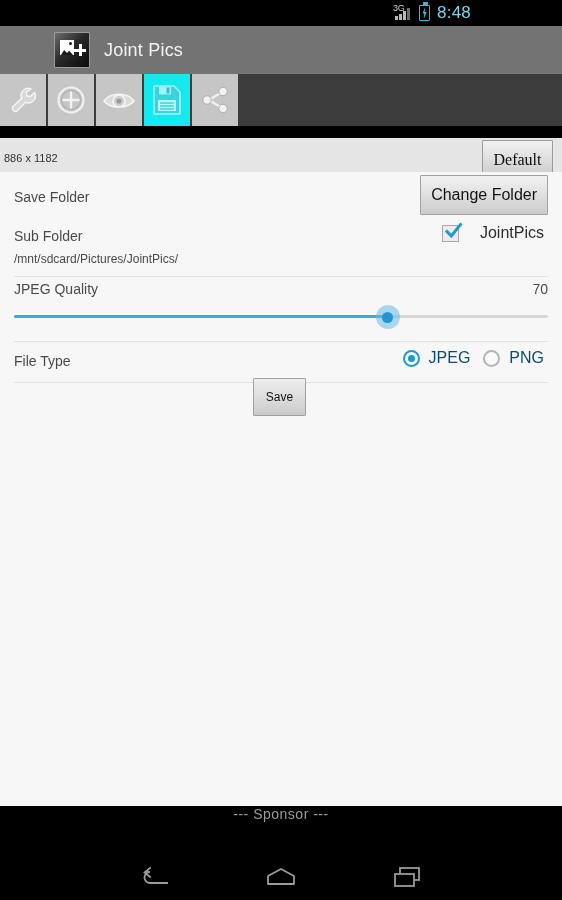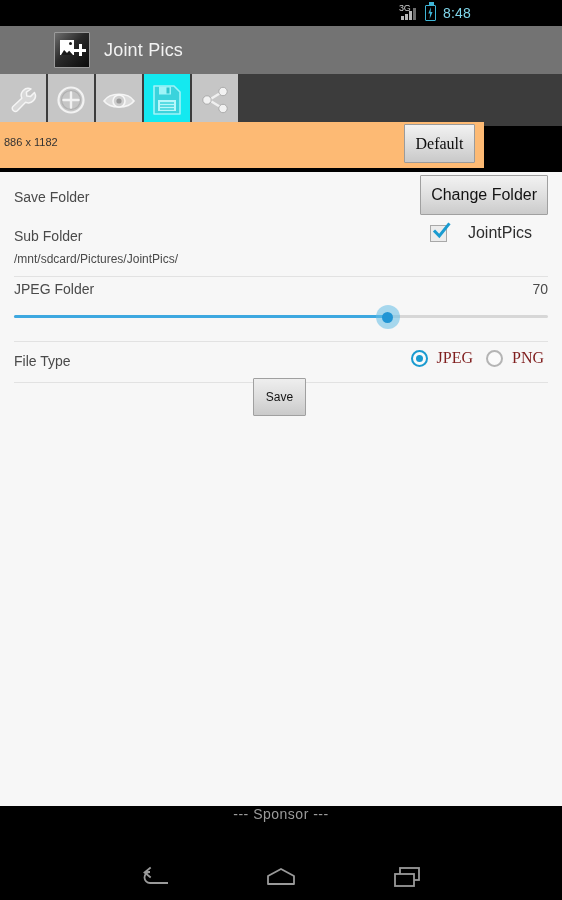--- a/index.html
+++ b/index.html
@@ -62,21 +62,21 @@
     width:5px; height:2.5px;
     background:#3fb5d6;
   }
   .sb-battery .bolt {
     position:absolute; left:1px; top:1px; right:1px; bottom:1px;
     background:#3fb5d6;
     clip-path: polygon(58% 0%, 20% 55%, 45% 55%, 38% 100%, 80% 42%, 52% 42%);
   }
   #sb-time {
     color: #7fd4e8;
-    font-size: 14px;
+    font-size: 17px;
     letter-spacing: 0.2px;
   }
 
   
   #action-bar {
     position: absolute;
     left: 0; top: 26px;
     width: 562px; height: 48px;
     background: #737373;
     display: flex;
@@ -144,23 +144,23 @@
     align-items: center;
     justify-content: center;
     box-sizing: border-box;
   }
   .tab.active { background: #14e9f0; }
   .tab svg { display: block; }
 
   
   #info-bar {
     position: absolute;
-    left: 0; top: 122px;
-    width: 484px; height: 46px;
-    background: #fdba74;
+    left: 0; top: 138px;
+    width: 562px; height: 46px;
+    background: #e5e5e5;
   }
   #canvas-size {
     position: absolute;
     left: 4px; top: 14px;
     font-size: 11px;
     color: #333;
   }
   #default-button {
     position: absolute;
     right: 9px; top: 2px;
@@ -207,21 +207,21 @@
     display: flex; align-items: center; justify-content: center;
     font-size: 16px; color: #131313;
     border-radius: 1px;
   }
 
   #row-sub-folder { height: 54px; }
   #row-sub-folder .row-label { position:absolute; left:0; top:6px; }
   #sub-folder-path { position:absolute; left:0; top:30px; font-size:12px; color:#4a4a4a; }
   #jointpics-check {
     position: absolute;
-    right: 16px; top: 2px;
+    right: 4px; top: 2px;
     display: flex; align-items: center; gap: 21px;
   }
   .cbox {
     width: 17px; height: 17px;
     background: #ececec;
     border: 1px solid #a8a8a8;
     position: relative;
     box-sizing: border-box;
   }
   .cbox .tick {
@@ -285,21 +285,21 @@
     background: #fafafa;
   }
   .radio.checked { border-color: #1a9bd0; }
   .radio.checked:after {
     content:"";
     position:absolute; left:3px; top:3px;
     width: 7px; height: 7px;
     border-radius: 50%;
     background: #1a9bd0;
   }
-  .radio-label { font-size: 16px; color: #7f1d1d; margin-right: 4px; font-family: Liberation Serif, serif; }
+  .radio-label { font-size: 16px; color: #0c4a6e; margin-right: 4px; }
 
   #save-button {
     position: absolute;
     left: 253px; top: 206px;
     width: 53px; height: 38px;
     background: linear-gradient(180deg, #eeeeee 0%, #dcdcdc 55%, #cacaca 100%);
     border: 1px solid #a0a0a0;
     box-sizing: border-box;
     display: flex; align-items: center; justify-content: center;
     font-size: 12px; color: #131313;
@@ -419,21 +419,21 @@
           <svg class="tick" viewBox="0 0 19 19">
             <path d="M3 9.5 L7.3 14 L16.5 2.5" fill="none" stroke="#1a9bd0" stroke-width="3" stroke-linecap="square"></path>
           </svg>
         </span>
         <span id="jointpics-label">JointPics</span>
       </div>
       <div id="sub-folder-path">/mnt/sdcard/Pictures/JointPics/</div>
     </div>
 
     <div class="row" id="row-quality">
-      <span class="row-label">JPEG Folder</span>
+      <span class="row-label">JPEG Quality</span>
       <span id="quality-value">70</span>
       <div id="quality-slider">
         <div id="slider-track"></div>
         <div id="slider-fill" style="width: 70%;"></div>
         <div id="slider-thumb" style="left: 70%;"></div>
       </div>
     </div>
 
     <div class="row" id="row-filetype">
       <span class="row-label">File Type</span>

